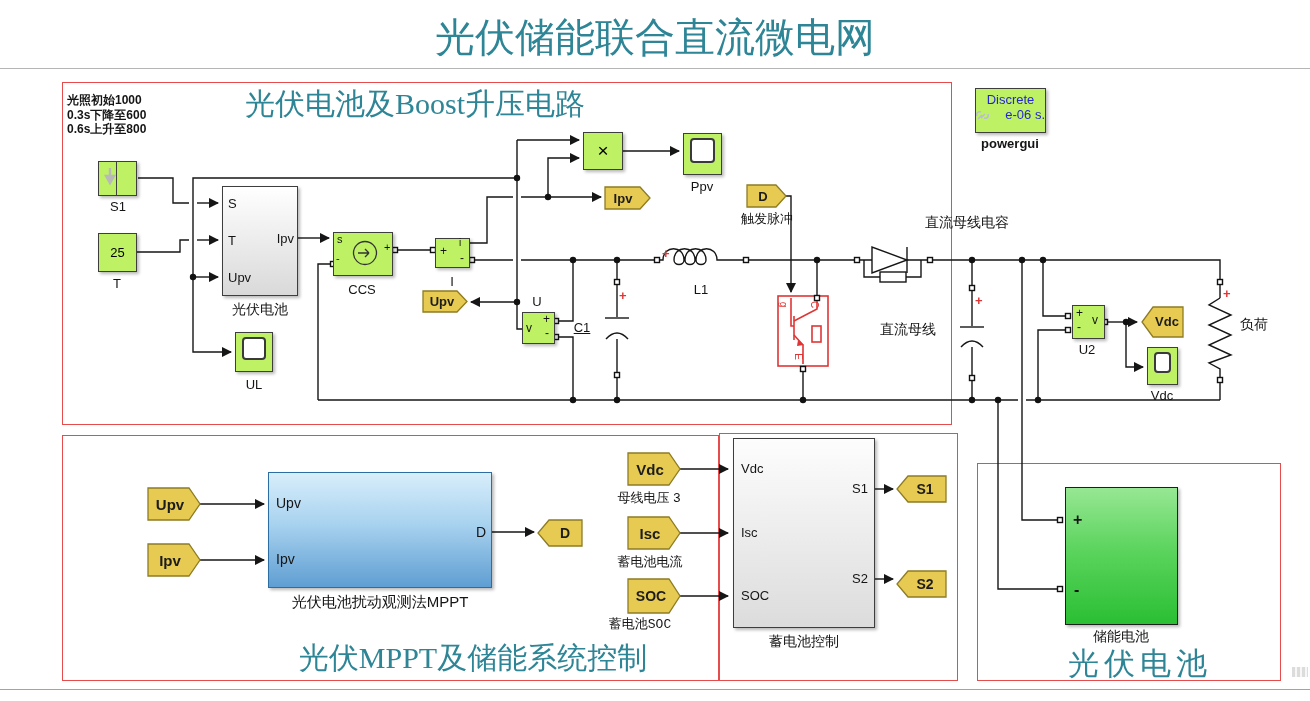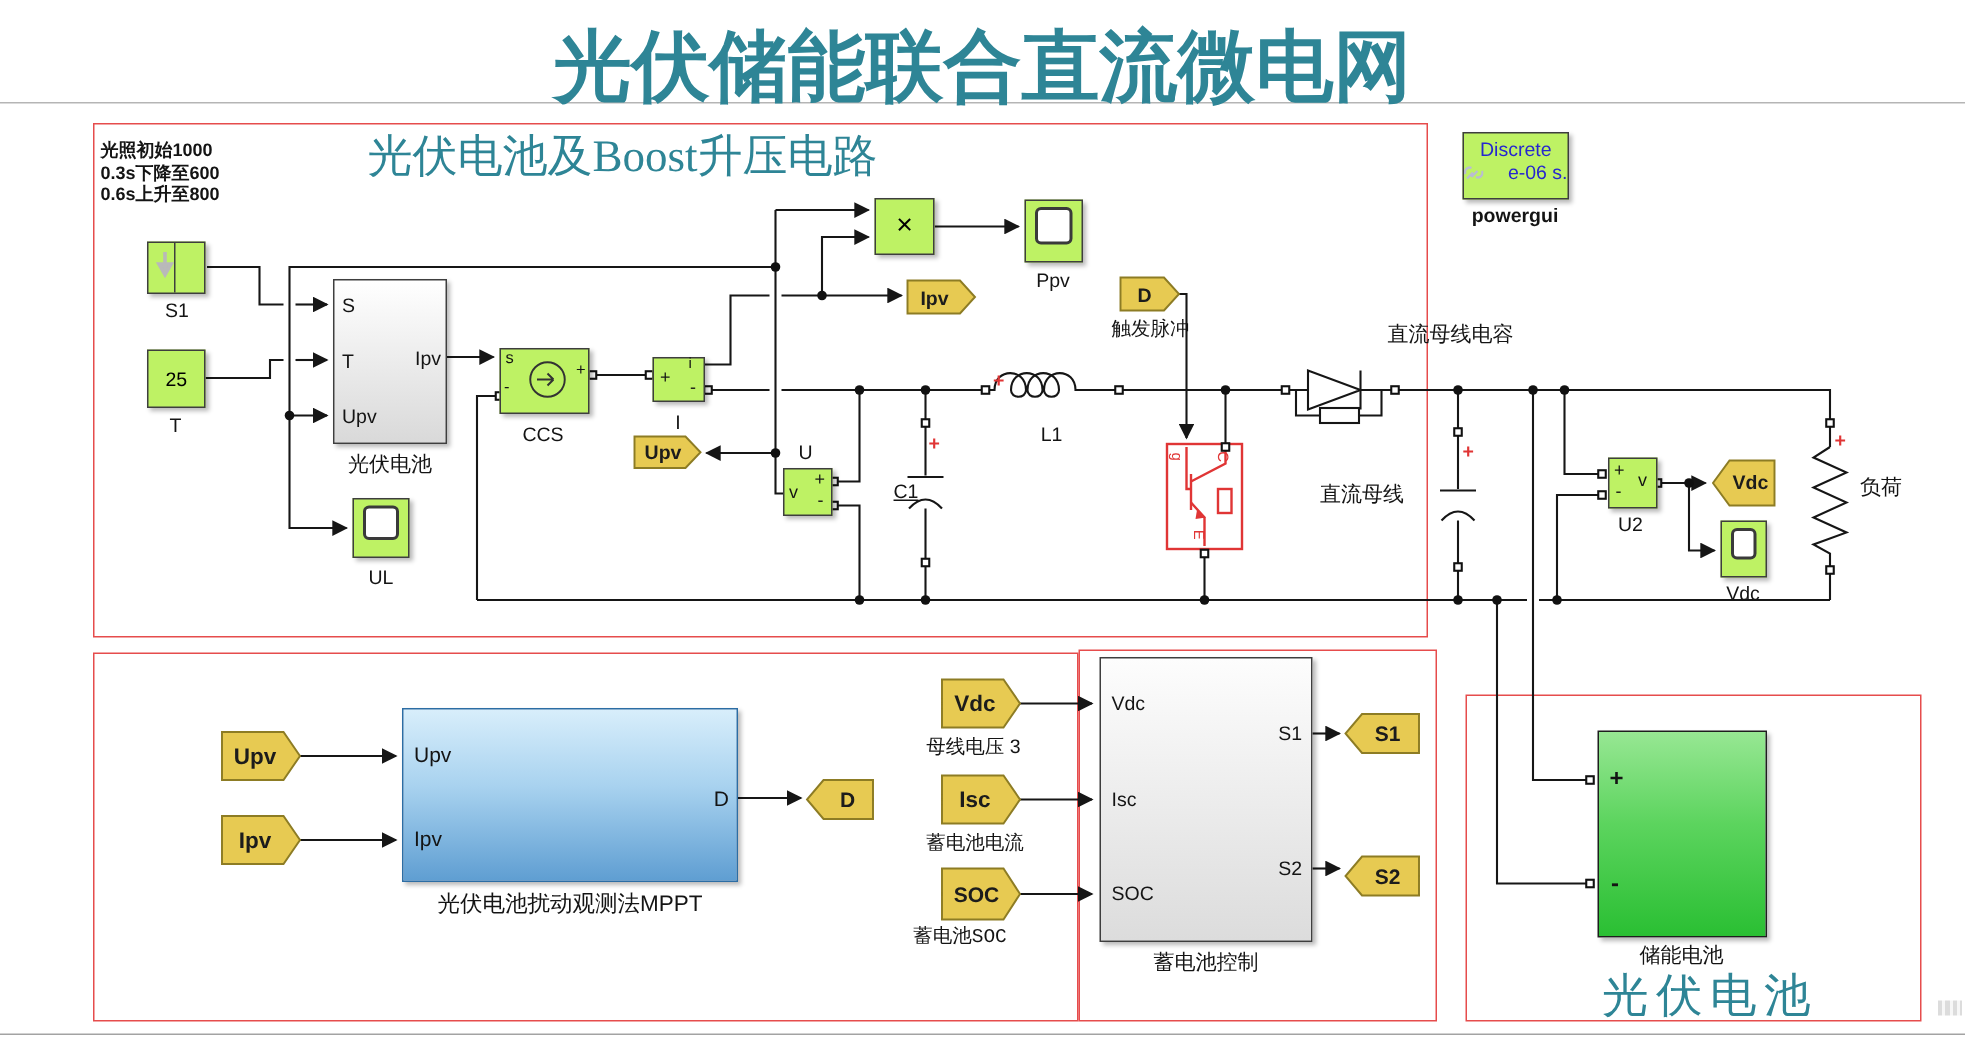--- a/index.html
+++ b/index.html
@@ -232,38 +232,39 @@
 
   <div class="blk" style="left:733px;top:438px;width:142px;height:190px;background:linear-gradient(180deg,#fdfdfd 0%,#dcdcdc 100%);"></div>
 
   <div class="blk" style="left:1065px;top:487px;width:113px;height:138px;border-color:#1e1e1e;background:linear-gradient(180deg,var(--battery_green_top,#97e793) 0%,#5cd45e 45%,var(--battery_green_bottom,#2abf33) 100%);"></div>
 
   <div class="redplus" style="left:662px;top:246px;">+</div>
   <div class="redplus" style="left:619px;top:288px;">+</div>
   <div class="redplus" style="left:975px;top:293px;">+</div>
   <div class="redplus" style="left:1223px;top:286px;">+</div>
 
-  <div class="sect" style="left:655px;top:10px;font-size:52px;font-weight:bold;">光伏储能联合直流微电网</div>
+  <div class="sect" style="left:655px;top:10px;font-size:40px;">光伏储能联合直流微电网</div>
   <div class="sect" style="left:415px;top:84px;font-size:30px;">光伏电池及Boost升压电路</div>
+  <div class="sect" style="left:473px;top:638px;font-size:30px;">光伏MPPT及储能系统控制</div>
   <div class="sect" style="left:1140px;top:643px;font-size:31px;letter-spacing:5px;">光伏电池</div>
 
   <div class="lbl" style="left:67px;top:93px;font-size:12px;font-weight:700;line-height:14.5px;">
     <div>光照初始1000</div>
     <div>0.3s下降至600</div>
     <div>0.6s上升至800</div>
   </div>
 
   <div class="lbl c" style="left:118px;top:199px;">S1</div>
   <div class="lbl c" style="left:117px;top:276px;">T</div>
   <div class="lbl c" style="left:260px;top:301px;font-size:14px;">光伏电池</div>
   <div class="lbl c" style="left:254px;top:377px;">UL</div>
   <div class="lbl c" style="left:362px;top:282px;">CCS</div>
   <div class="lbl c" style="left:452px;top:274px;">I</div>
   <div class="lbl c" style="left:537px;top:294px;">U</div>
-  <div class="lbl c" style="left:604px;top:320px;text-decoration:underline;">C1</div>
+  <div class="lbl c" style="left:582px;top:320px;text-decoration:underline;">C1</div>
   <div class="lbl c" style="left:701px;top:282px;">L1</div>
   <div class="lbl c" style="left:702px;top:179px;">Ppv</div>
   <div class="lbl c" style="left:767px;top:210px;">触发脉冲</div>
   <div class="lbl c" style="left:967px;top:214px;font-size:14px;">直流母线电容</div>
   <div class="lbl c" style="left:908px;top:321px;font-size:14px;">直流母线</div>
   <div class="lbl c" style="left:1087px;top:342px;">U2</div>
   <div class="lbl c" style="left:1162px;top:388px;">Vdc</div>
   <div class="lbl" style="left:1240px;top:316px;font-size:14px;">负荷</div>
   <div class="lbl c" style="left:1010px;top:136px;font-weight:bold;">powergui</div>
   <div class="lbl c" style="left:380px;top:593px;font-size:15px;">光伏电池扰动观测法MPPT</div>

